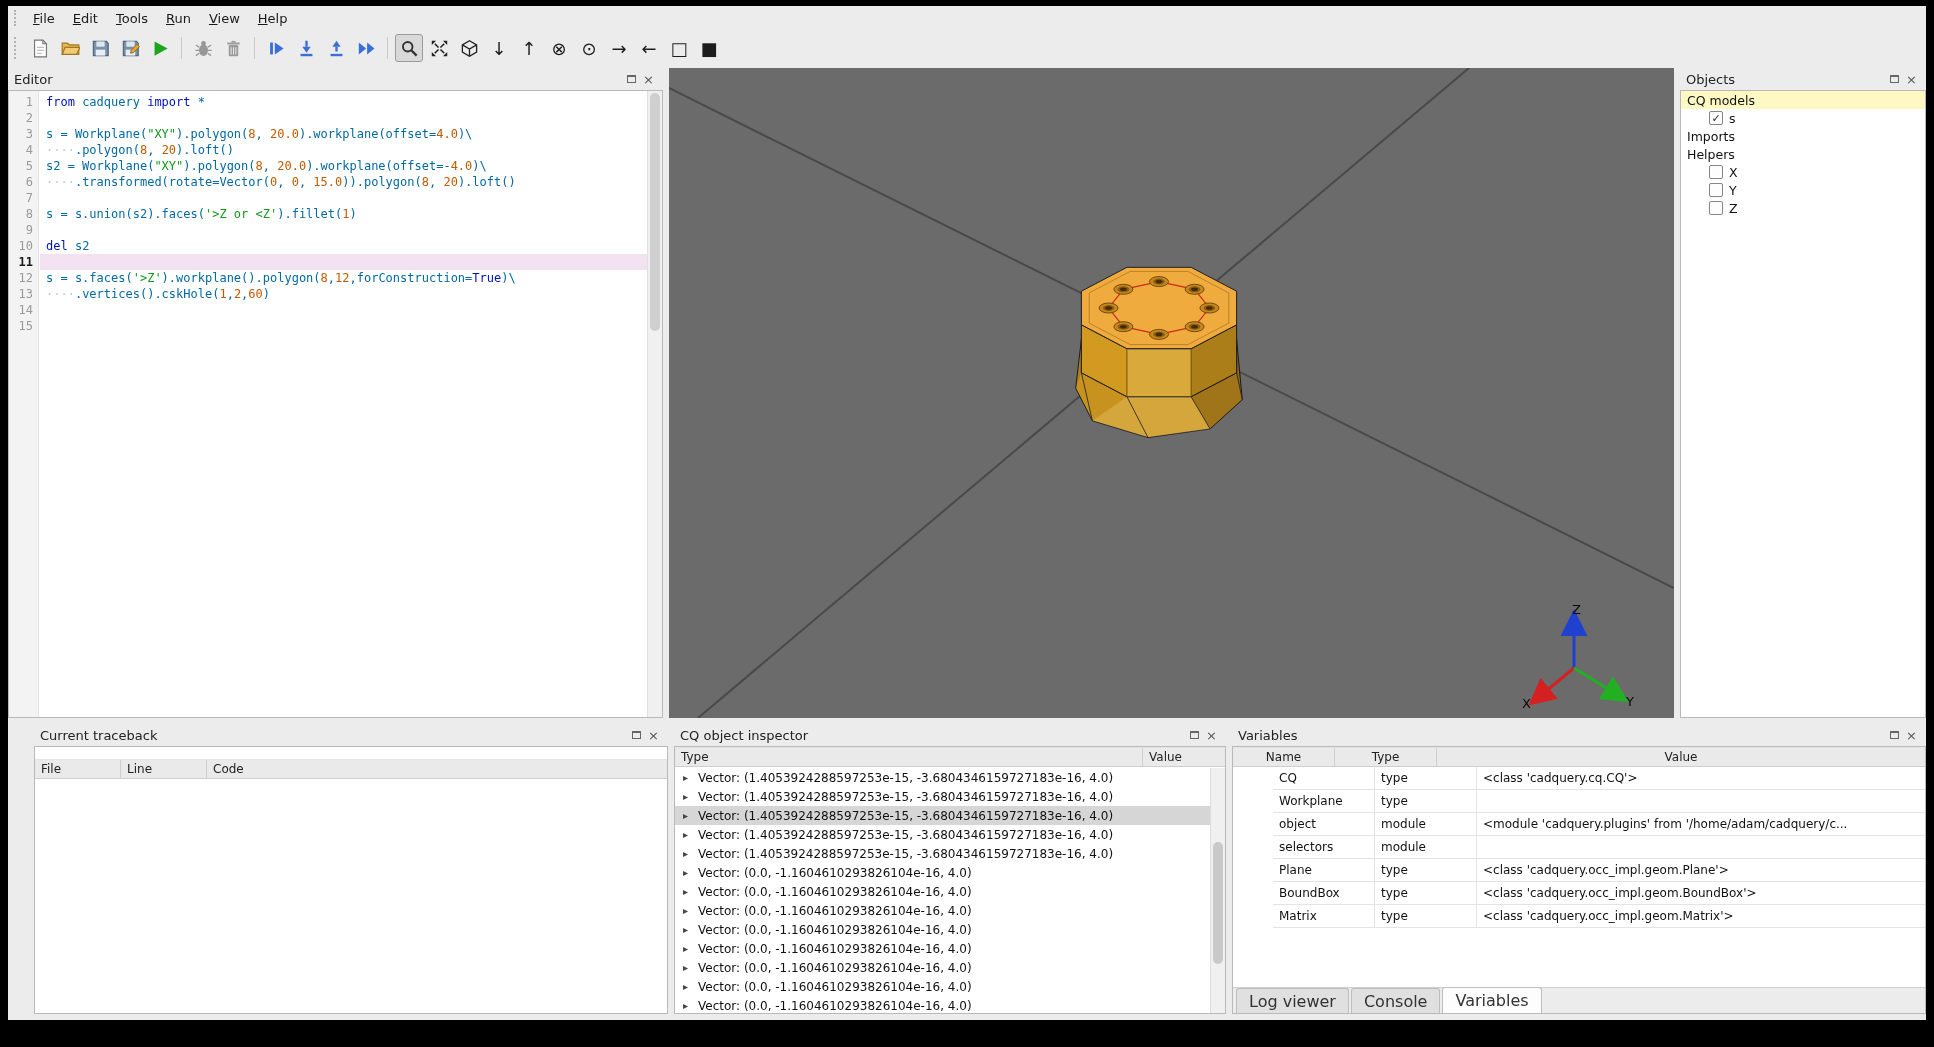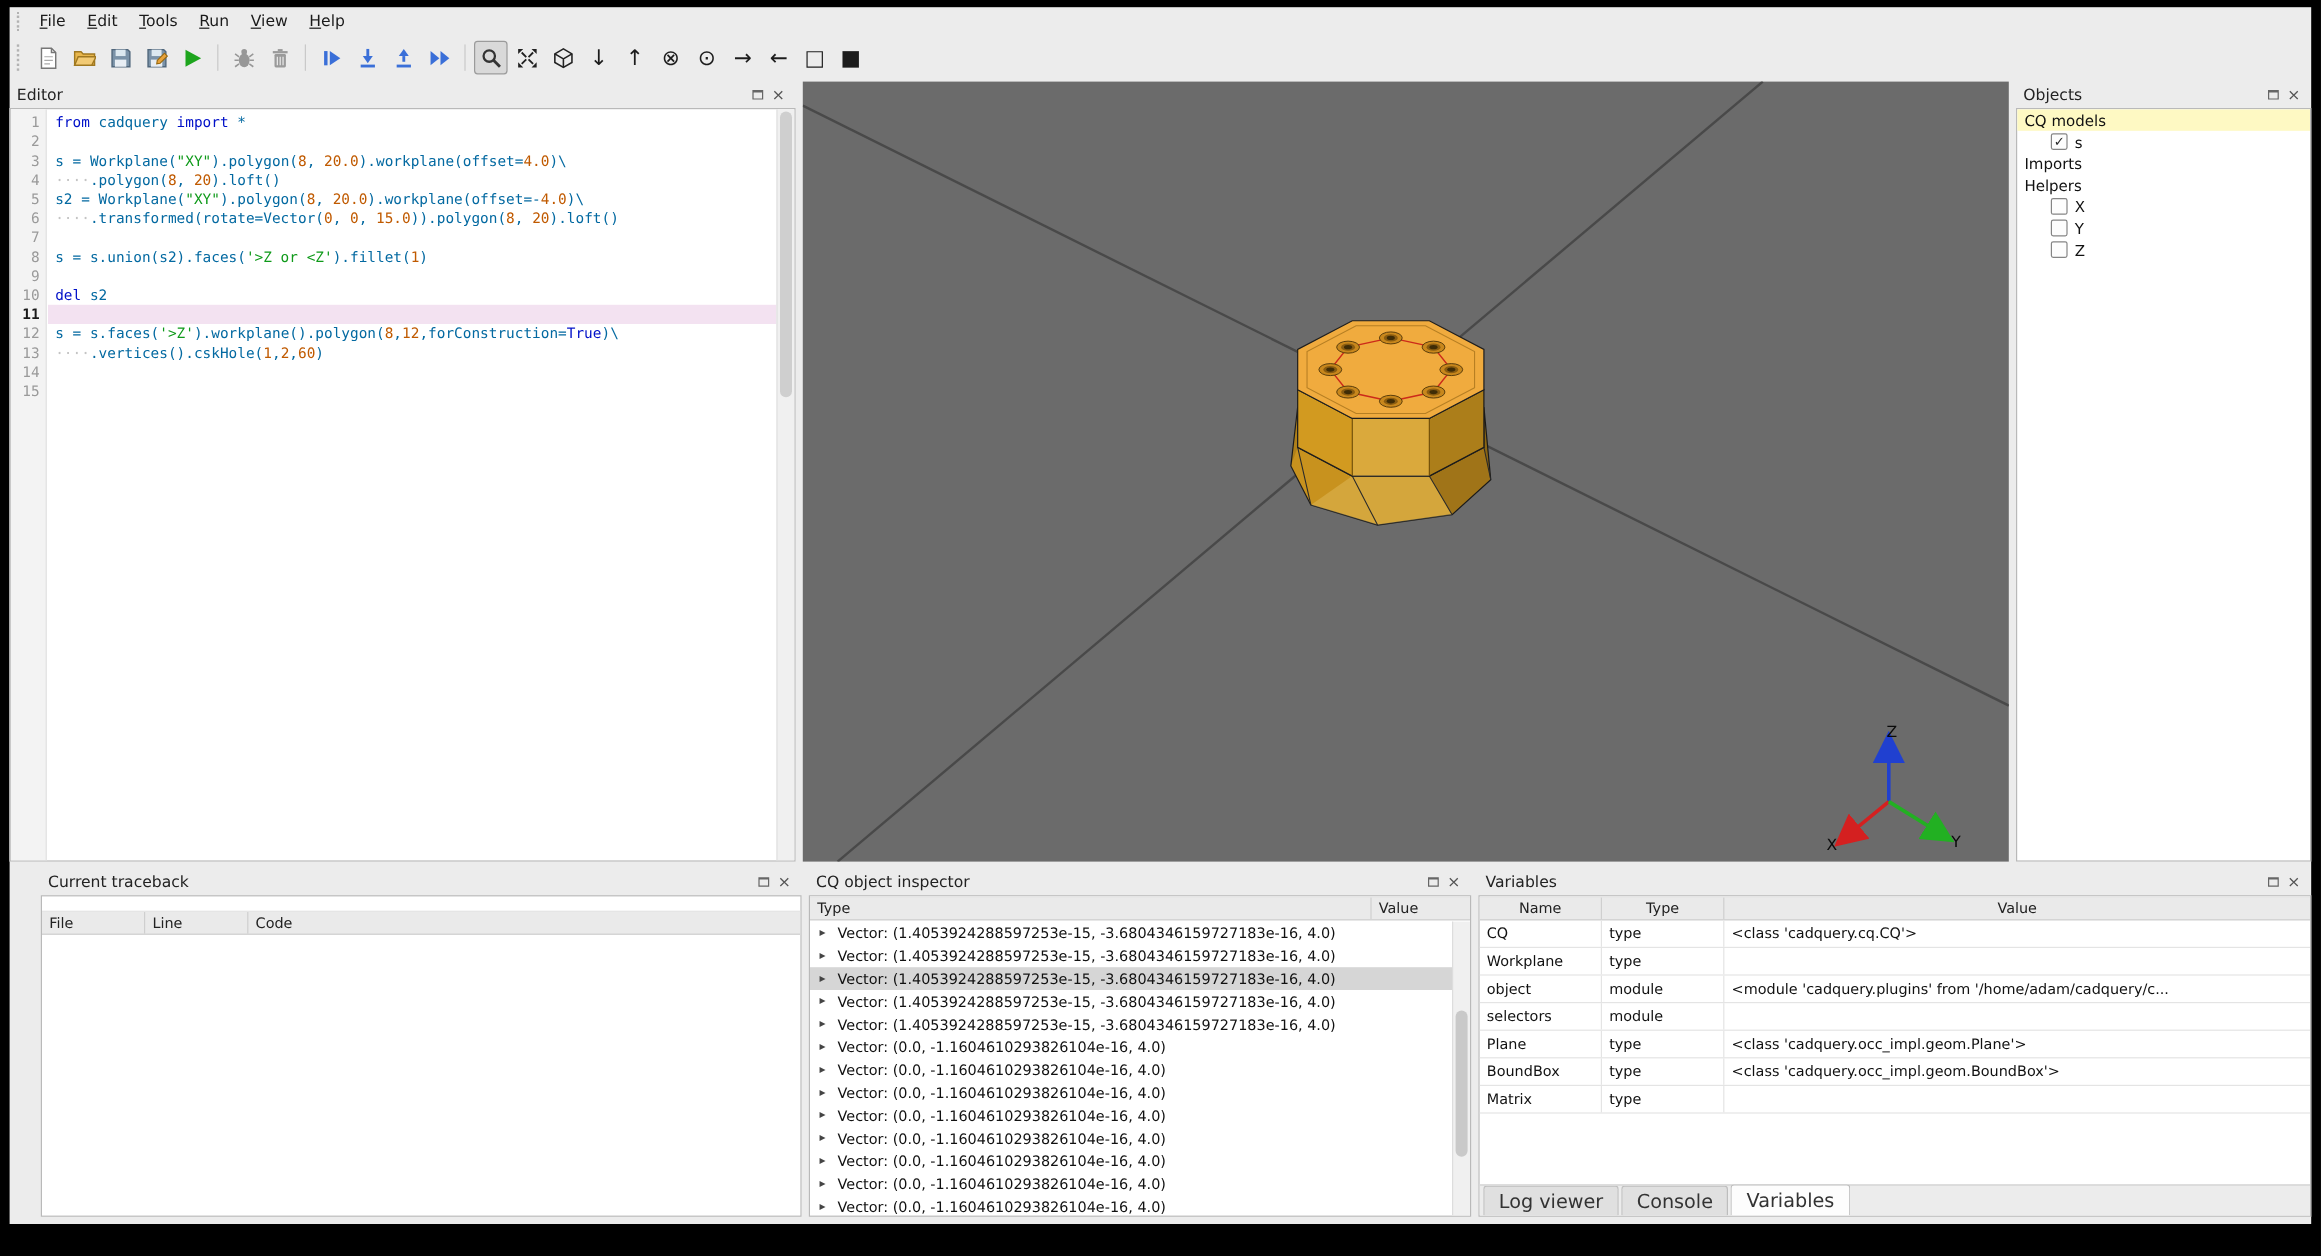--- a/index.html
+++ b/index.html
@@ -83,21 +83,21 @@
   .traceback-table { margin-top:12px; }
   .insp-rows { position:absolute; top:21px; left:0; right:15px; bottom:0; font-size:12px; }
   .insp-row { height:19px; display:flex; align-items:center; padding-left:8px; color:#111;
               white-space:nowrap; overflow:hidden; }
   .insp-row.sel { background:#d6d6d6; }
   .expander { width:15px; color:#444; font-size:10px; flex:none; }
   .insp-scroll { position:absolute; right:0; top:21px; bottom:0; width:15px; background:#f0f0f0;
                  border-left:1px solid #ddd; }
   .insp-scroll .thumb { position:absolute; top:30%; left:2px; right:2px; height:50%;
                         background:#c9c9c9; border-radius:6px; }
-  .var-rows { font-size:12px; }
+  .var-rows { font-size:12px;margin-left:40px; }
   .var-row { display:flex; height:23px; border-bottom:1px solid #e4e4e4; align-items:stretch; }
   .var-cell { display:flex; align-items:center; padding:0 6px; border-right:1px solid #e4e4e4;
               white-space:nowrap; overflow:hidden; color:#111; }
   .var-cell.va-c0, .var-cell.va-c1 { justify-content:flex-start; }
   .var-cell.va-c2 { justify-content:flex-start; border-right:none; }
   .tabs { position:absolute; left:0; right:0; bottom:0; height:26px; display:flex;
           align-items:flex-end; padding-left:3px; gap:2px; background:#ececec;
           border-top:1px solid #cfcfcf; }
   .btab { height:22px; padding:12px 12px; display:flex; align-items:center; font-size:16px;
           background:#e0e0e0; border:1px solid #bdbdbd; border-bottom:none;
@@ -552,20 +552,21 @@
               <div class="var-cell va-c2">&lt;class 'cadquery.occ_impl.geom.Plane'&gt;</div>
             </div>
             <div class="var-row">
               <div class="var-cell va-c0">BoundBox</div>
               <div class="var-cell va-c1">type</div>
               <div class="var-cell va-c2">&lt;class 'cadquery.occ_impl.geom.BoundBox'&gt;</div>
             </div>
             <div class="var-row">
               <div class="var-cell va-c0">Matrix</div>
               <div class="var-cell va-c1">type</div>
+              <div class="var-cell va-c2">&lt;class 'cadquery.occ_impl.geom.Matrix'&gt;</div>
             </div>
           </div>
         <div class="tabs" id="bottom-tabs">
             <div class="btab">Log viewer</div>
             <div class="btab">Console</div>
             <div class="btab active">Variables</div>
           </div>
       </div>
     </section>
   </div>

